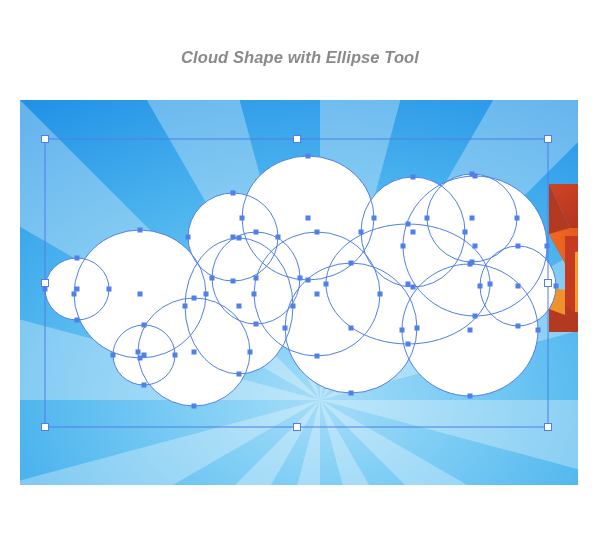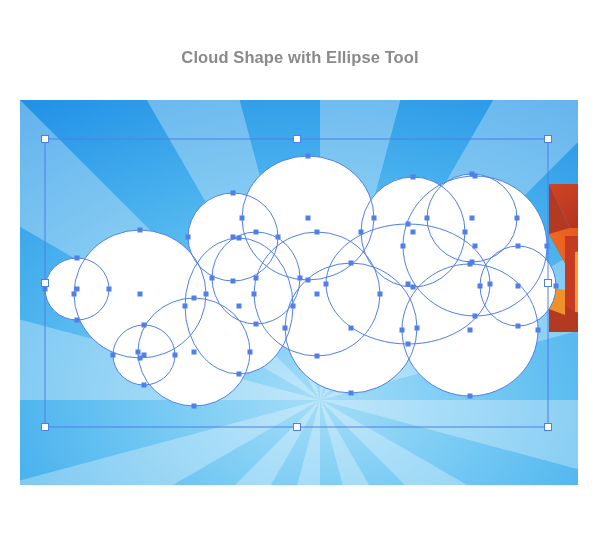--- a/index.html
+++ b/index.html
@@ -18,20 +18,21 @@
     position: absolute;
     left: 0;
     top: 48px;
     width: 600px;
     text-align: center;
     font-size: 16.5px;
     font-weight: bold;
     color: #8a8a8a;
     letter-spacing: 0.1px;
     font-family: "Liberation Sans", sans-serif;
+    font-style: italic;
   }
   #canvas-wrap {
     position: absolute;
     left: 20px;
     top: 100px;
     width: 558px;
     height: 385px;
     overflow: hidden;
     background: #3daef0;
   }

